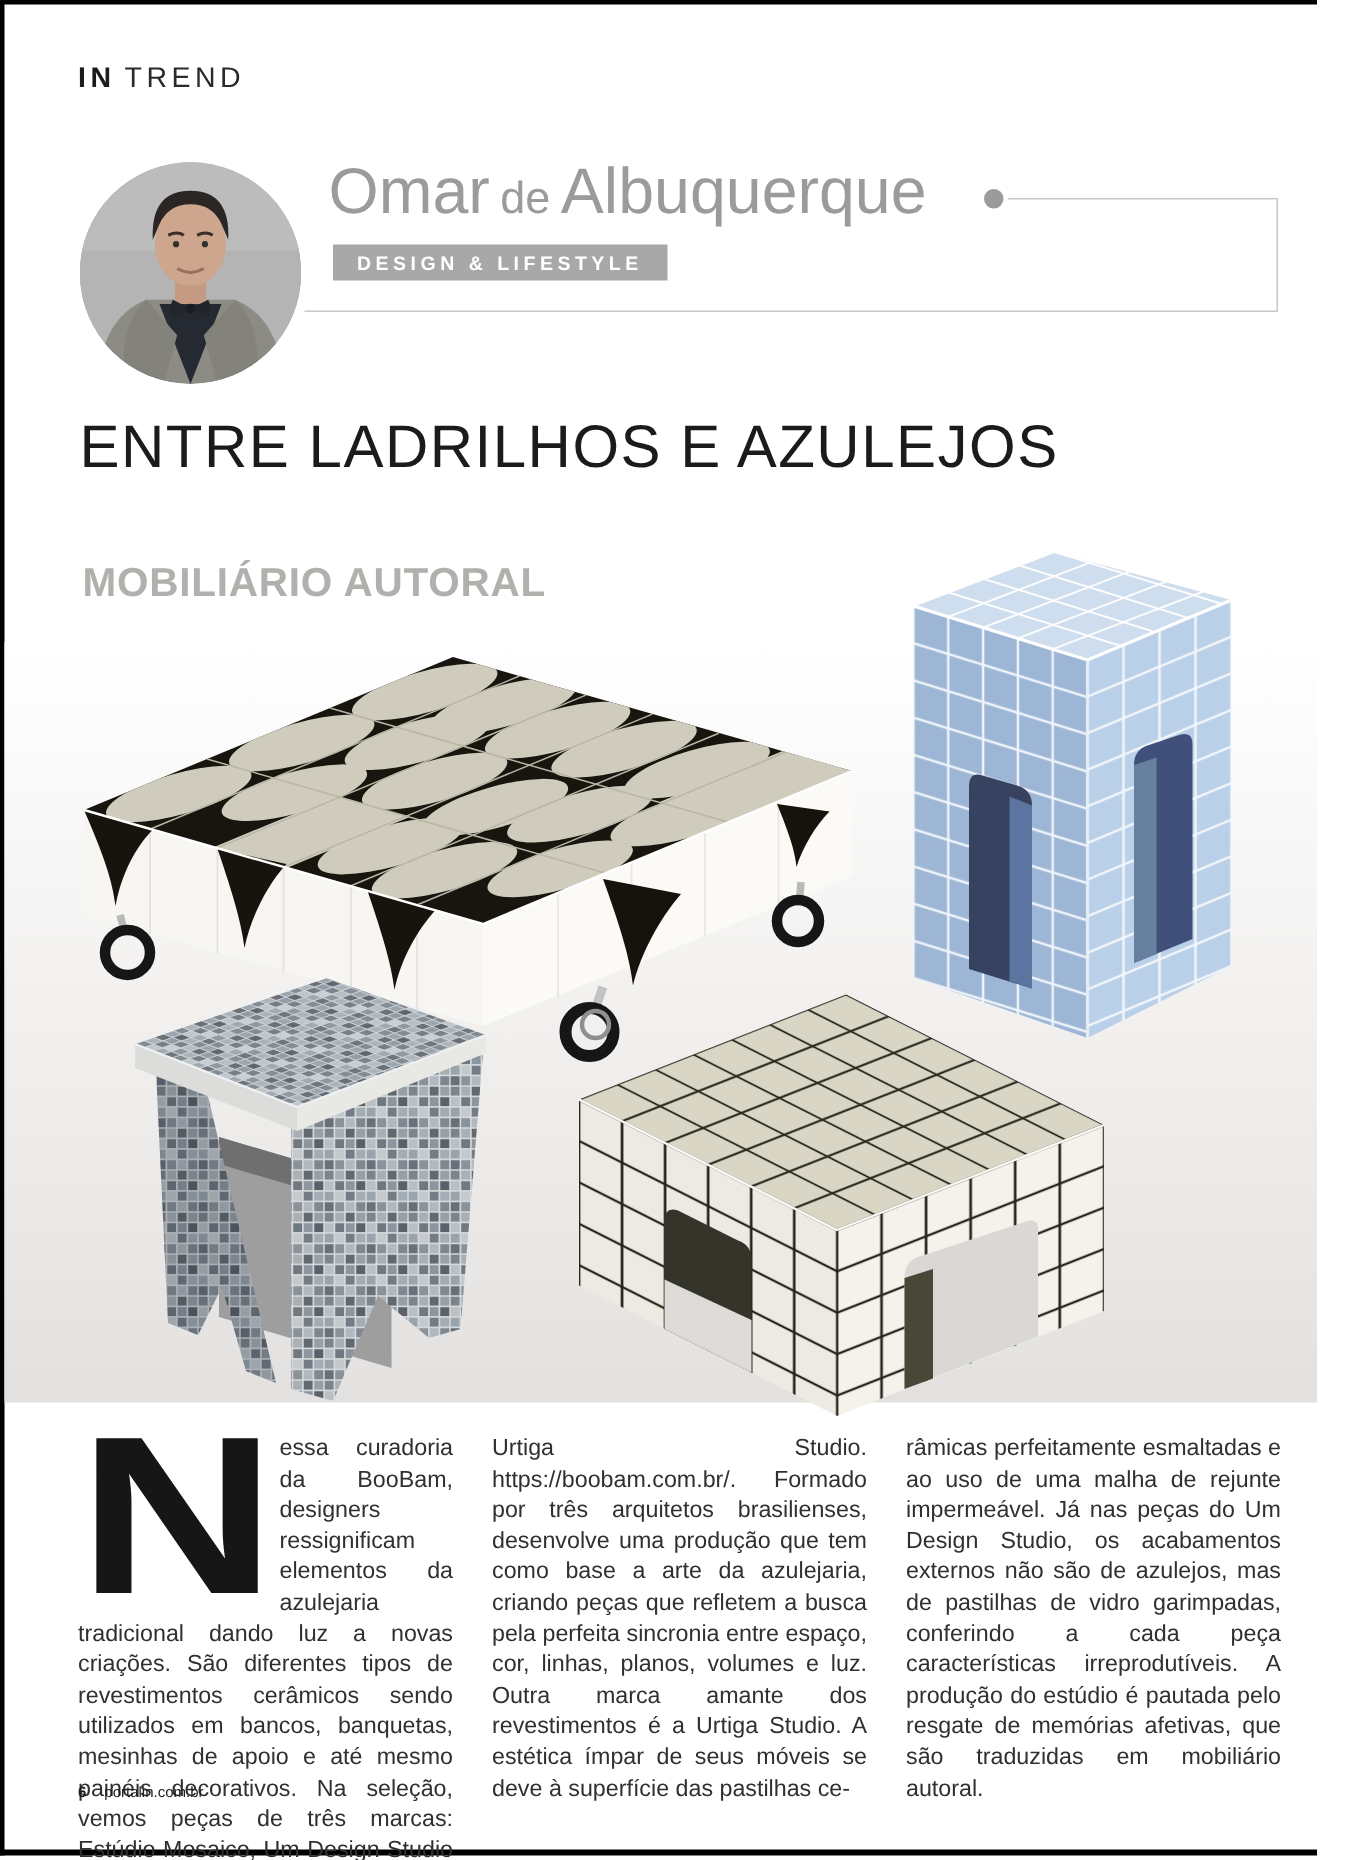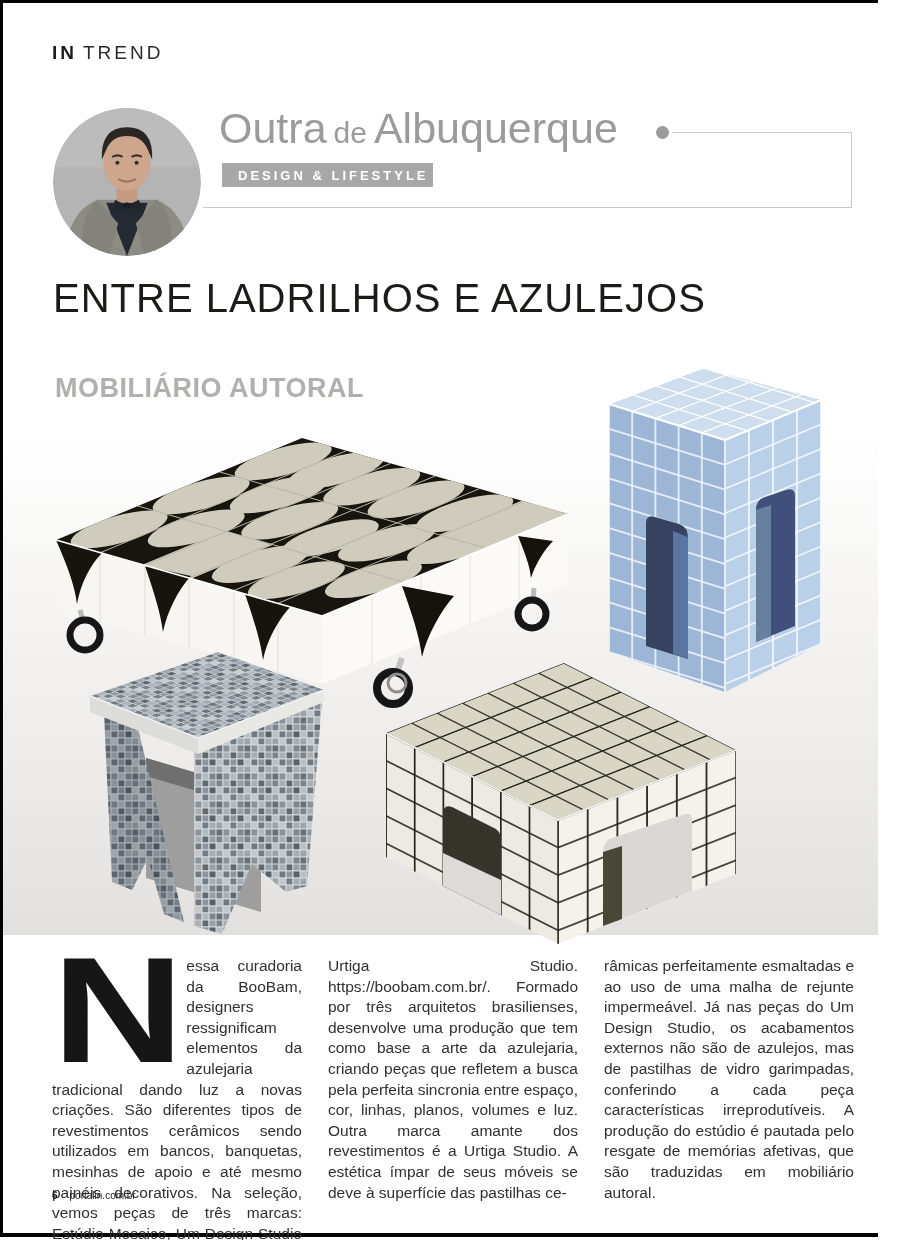--- a/index.html
+++ b/index.html
@@ -13,21 +13,21 @@
 
   .section-label{position:absolute;left:52px;top:42px;font-size:19px;letter-spacing:3px;color:#1c1c1c;}
   .section-label .b{font-weight:800;}
   .section-label .r{font-weight:400;margin-left:6px;color:#2a2a2a;}
 
   .avatar{position:absolute;left:53px;top:108px;width:148px;height:148px;border-radius:50%;overflow:hidden;}
 
   .author-name{position:absolute;left:219px;top:104px;color:#9b9b9b;font-size:43px;font-weight:400;white-space:nowrap;}
   .author-name .particle{font-size:30px;margin:0 7px;}
   .author-badge{position:absolute;left:222px;top:163px;background:#a8a8a8;color:#fff;
-        font-size:13px;font-weight:700;letter-spacing:3px;padding:5px 4px 4px 16px;}
+        font-size:13px;font-weight:700;letter-spacing:3px;padding:5px 16px 4px 16px;}
 
   .dot{position:absolute;left:656px;top:126px;width:13px;height:13px;border-radius:50%;background:#9b9b9b;}
   .rule{position:absolute;background:#c8c8c8;}
   .rule-top{left:672px;top:132px;width:179px;height:1px;}
   .rule-vert{left:851px;top:132px;width:1px;height:76px;}
   .rule-bottom{left:203px;top:207px;width:649px;height:1px;}
 
   .headline{position:absolute;left:53px;top:276px;width:830px;margin:0;
         font-size:40px;font-weight:300;letter-spacing:1px;color:#1b1b19;white-space:nowrap;}
   .subtitle{position:absolute;left:55px;top:341px;margin:0;color:#b1b0ad;
@@ -88,21 +88,21 @@
         <path d="M42,62 L50,66 L42,70 Q40,66 42,62 Z" fill="#22262c"></path>
         <path d="M58,62 L50,66 L58,70 Q60,66 58,62 Z" fill="#22262c"></path>
         <circle cx="50" cy="66" r="2.2" fill="#1a1d22"></circle>
         <path d="M30,62 L44,78 L38,100 L20,100 Q18,72 30,62 Z" fill="#83837b"></path>
         <path d="M70,62 L56,78 L62,100 L80,100 Q82,72 70,62 Z" fill="#83837b"></path>
       </g>
     </svg>
   </div>
 
   <div class="author-name">
-    <span>Outra</span><span class="particle">de</span><span>Albuquerque</span>
+    <span>Omar</span><span class="particle">de</span><span>Albuquerque</span>
   </div>
   <div class="author-badge">DESIGN &amp; LIFESTYLE</div>
 
   <div class="dot"></div>
   <div class="rule rule-top"></div>
   <div class="rule rule-vert"></div>
   <div class="rule rule-bottom"></div>
 
   <h1 class="headline">ENTRE LADRILHOS E AZULEJOS</h1>
   <h2 class="subtitle">

